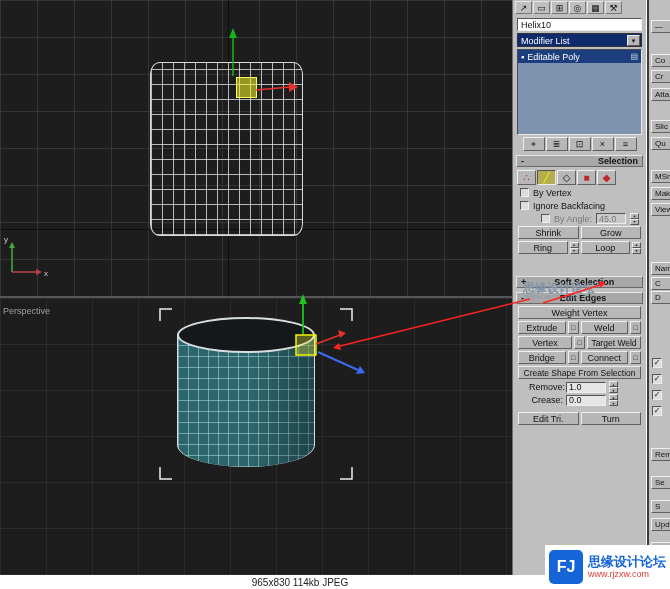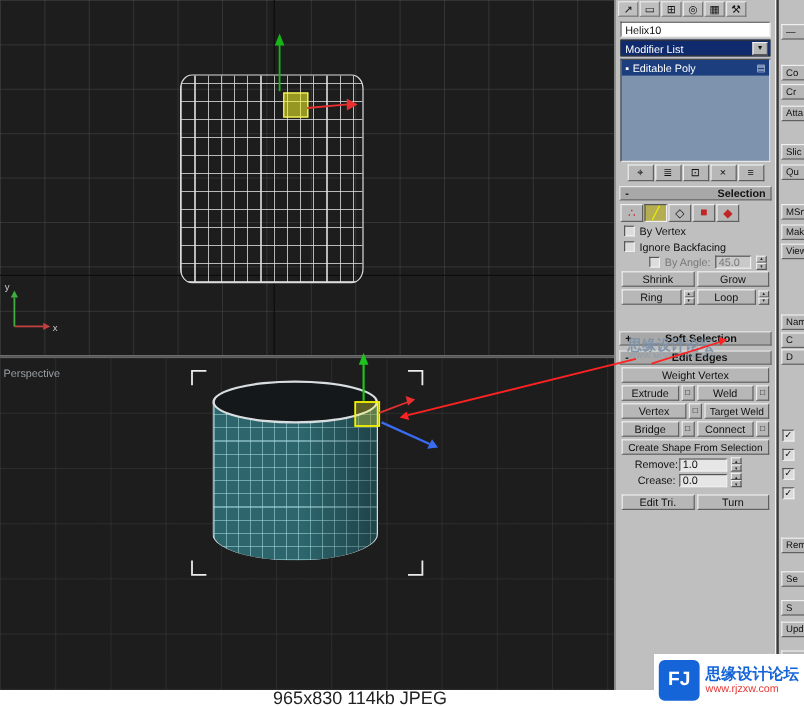--- a/index.html
+++ b/index.html
@@ -83,21 +83,21 @@
   .smalltxt{font-size:8.5px;}
   
   .strip{position:absolute;left:647px;top:0;width:23px;height:575px;background:#bfbfbf;
     border-left:2px solid #3a3a3a;overflow:hidden;font-size:8px;}
   .strip-btn{position:absolute;left:2px;width:28px;height:13px;background:#b7b7b7;border:1px solid;
     border-color:#efefef #606060 #606060 #efefef;display:flex;align-items:center;padding-left:3px;overflow:hidden;}
   .strip-chk{position:absolute;left:3px;width:10px;height:10px;background:#dcdcdc;border:1px solid;
     border-color:#555 #eee #eee #555;font-size:8px;line-height:8px;display:flex;align-items:center;justify-content:center;}
   
   .statusbar{position:absolute;left:0;top:575px;width:670px;height:14px;background:#fff;
-    display:flex;align-items:center;justify-content:center;font-size:15px;color:#222;padding-right:70px;}
+    display:flex;align-items:center;justify-content:center;font-size:10px;color:#222;padding-right:70px;}
   .logo{position:absolute;right:0;bottom:0;width:125px;height:44px;background:#fff;z-index:60;
     display:flex;align-items:center;gap:5px;padding:4px;}
   .logo-mark{width:34px;height:34px;background:#1565d8;border-radius:5px;color:#fff;font-weight:bold;
     font-size:16px;display:flex;align-items:center;justify-content:center;text-align:right;}
   .logo-title{color:#1565d8;font-weight:bold;font-size:13px;line-height:15px;}
   .logo-url{color:#e53935;font-size:9px;line-height:11px;}
   
   .wm{position:absolute;left:523px;top:280px;color:rgba(125,145,168,.95);font-size:12px;
     font-weight:bold;z-index:40;white-space:nowrap;}
   .wm-sub{position:absolute;left:524px;top:294px;color:rgba(125,145,168,.6);font-size:6px;

